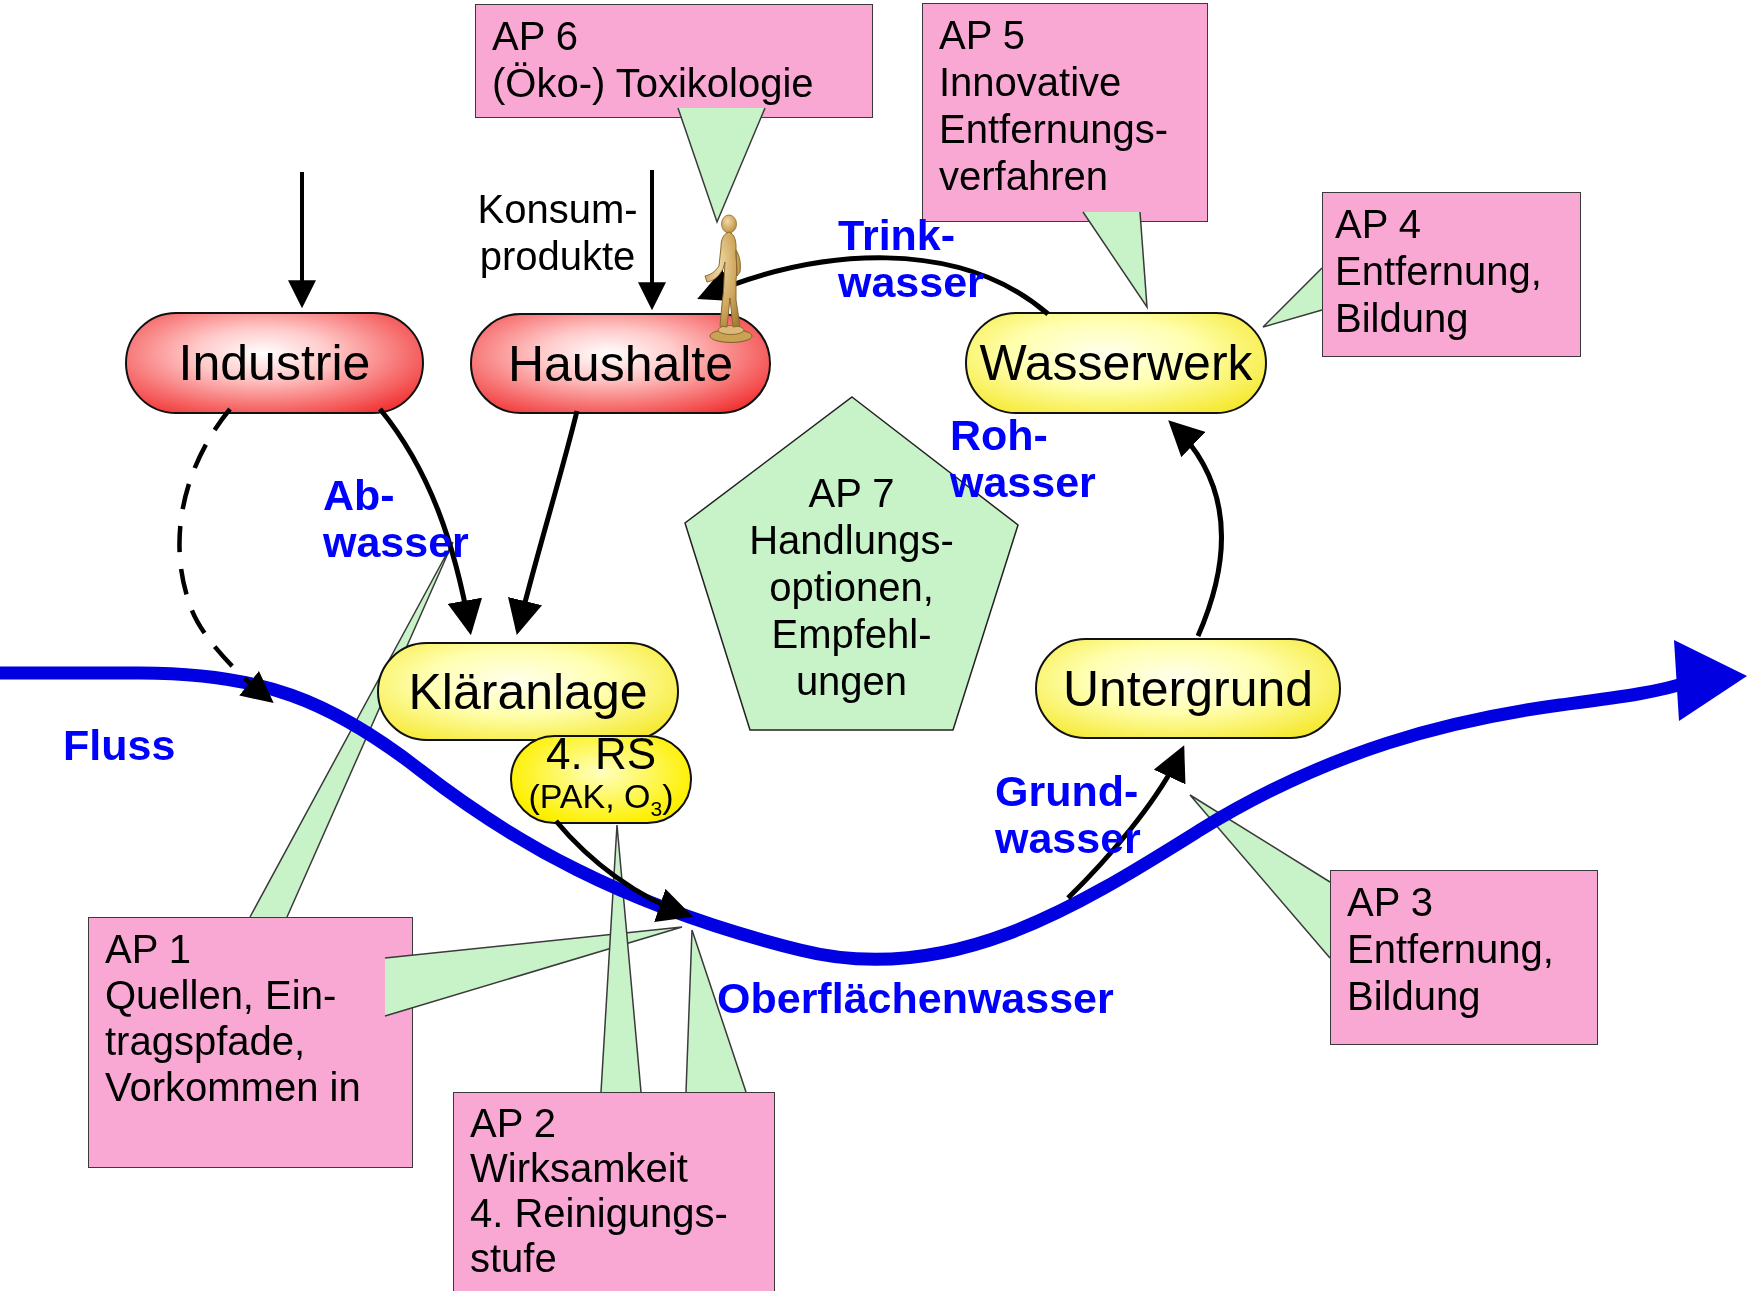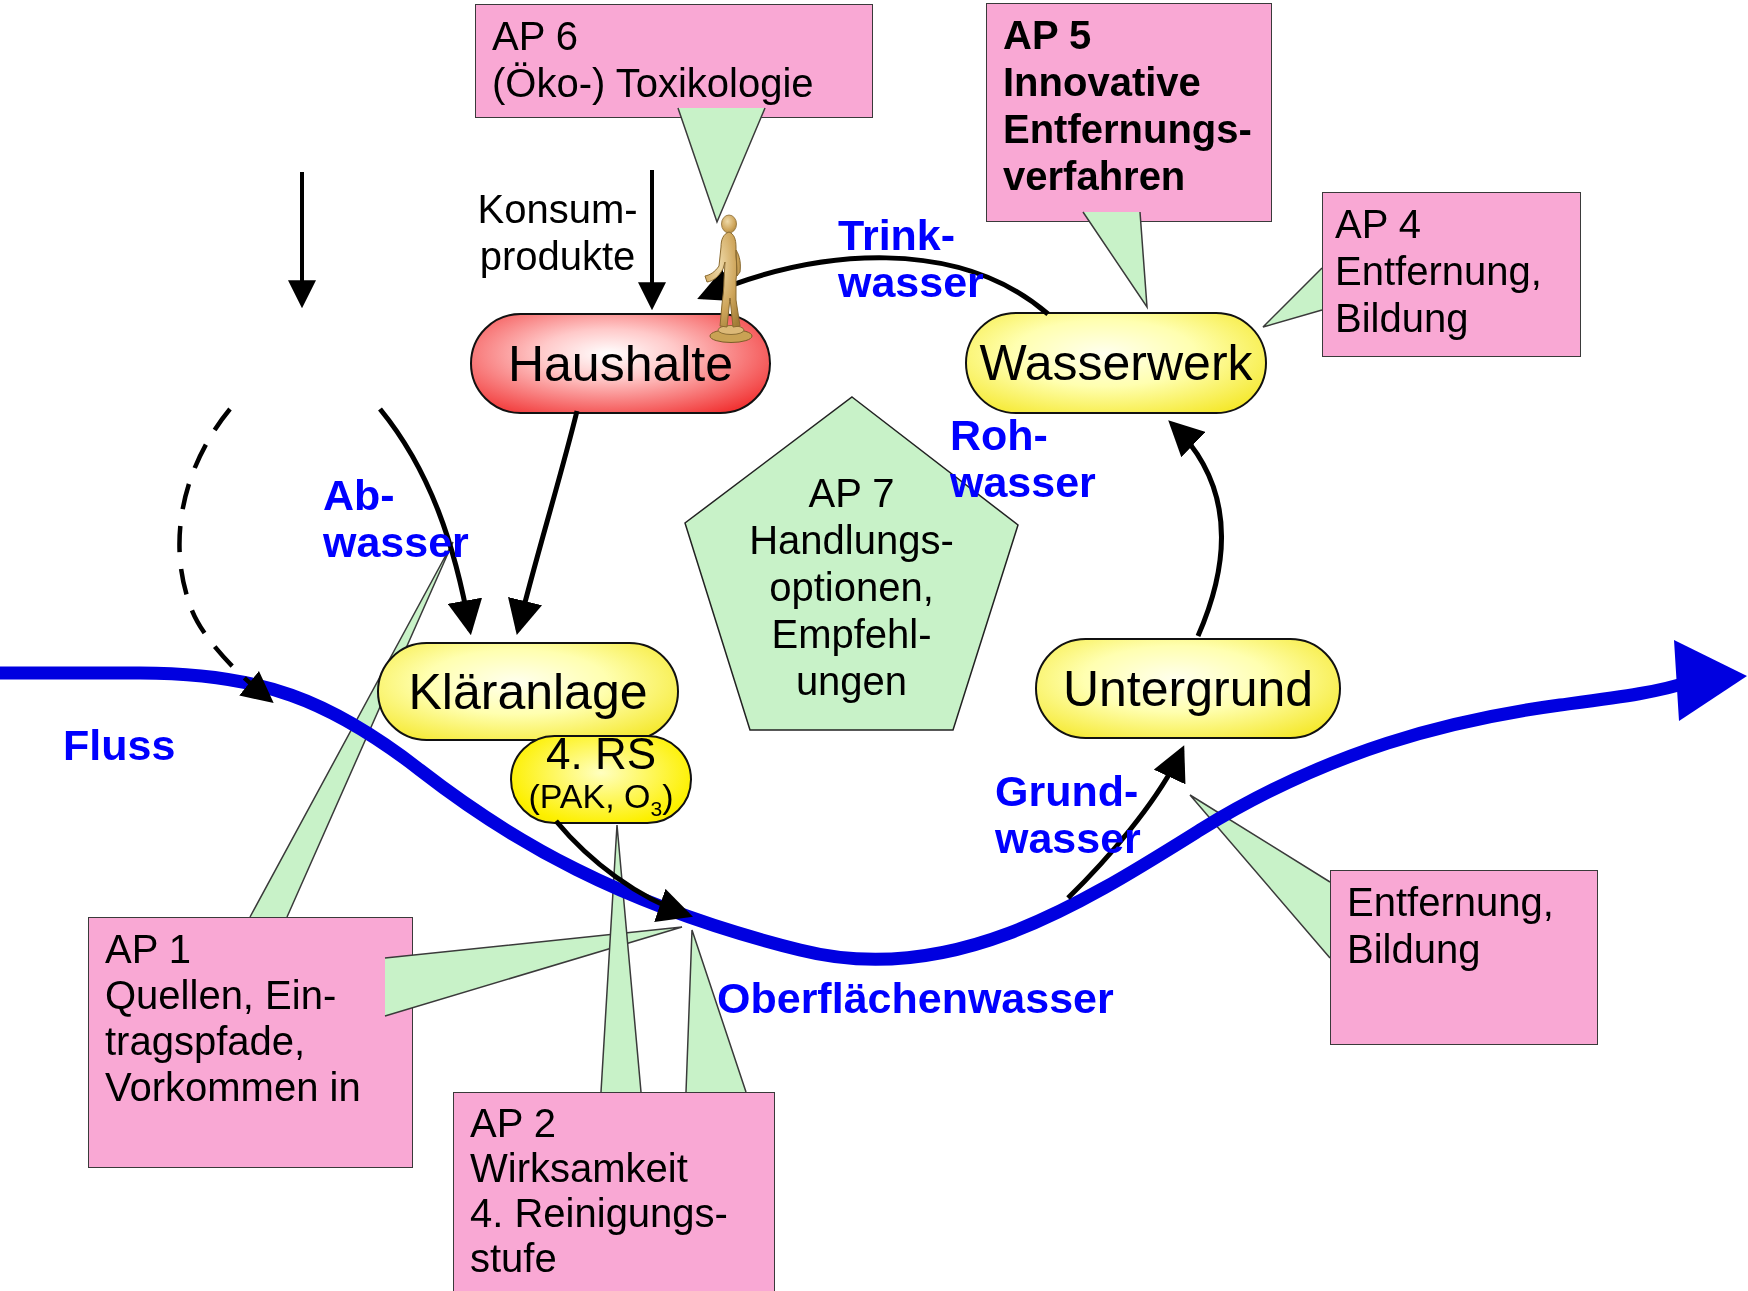--- a/index.html
+++ b/index.html
@@ -45,31 +45,32 @@
   </div>
 
   <div class="callout" style="left:453px;top:1092px;width:294px;height:190px;line-height:45px;">
     <div>AP 2</div>
     <div>Wirksamkeit</div>
     <div>4. Reinigungs-</div>
     <div>stufe</div>
   </div>
 
   <div class="callout" style="left:1330px;top:870px;width:240px;height:165px;">
+    <div>AP 3</div>
     <div>Entfernung,</div>
     <div>Bildung</div>
   </div>
 
   <div class="callout" style="left:1322px;top:192px;width:235px;height:155px;padding-left:12px;">
     <div>AP 4</div>
     <div>Entfernung,</div>
     <div>Bildung</div>
   </div>
 
-  <div class="callout" style="left:986px;top:3px;width:258px;height:209px;font-weight:bold;">
+  <div class="callout" style="left:922px;top:3px;width:258px;height:209px;">
     <div>AP 5</div>
     <div>Innovative</div>
     <div>Entfernungs-</div>
     <div>verfahren</div>
   </div>
 
   <div class="callout" style="left:475px;top:4px;width:370px;height:104px;">
     <div>AP 6</div>
     <div>(Öko-) Toxikologie</div>
   </div>
@@ -81,20 +82,23 @@
     <path d="M678,108 L717,222 L765,108" fill="#c8f2c8" stroke="#3a3a3a" stroke-width="1.5"></path>
     <path d="M1083,212 L1147,307 L1140,212" fill="#c8f2c8" stroke="#3a3a3a" stroke-width="1.5"></path>
     <path d="M1322,268 L1263,327 L1322,310" fill="#c8f2c8" stroke="#3a3a3a" stroke-width="1.5"></path>
     <path d="M1330,882 L1190,795 L1330,958" fill="#c8f2c8" stroke="#3a3a3a" stroke-width="1.5"></path>
     <path d="M250,917 L453,542 L287,917" fill="#c8f2c8" stroke="#3a3a3a" stroke-width="1.5"></path>
     <path d="M385,958 L682,927 L385,1016" fill="#c8f2c8" stroke="#3a3a3a" stroke-width="1.5"></path>
     <path d="M601,1092 L617,825 L641,1092" fill="#c8f2c8" stroke="#3a3a3a" stroke-width="1.5"></path>
     <path d="M686,1092 L692,930 L746,1092" fill="#c8f2c8" stroke="#3a3a3a" stroke-width="1.5"></path>
   </svg>
 
+  <div class="node red" style="left:125px;top:312px;width:295px;height:98px;">
+    <span>Industrie</span>
+  </div>
 
   <div class="node yellow" style="left:965px;top:312px;width:298px;height:98px;">
     <span>Wasserwerk</span>
   </div>
 
   <div class="node red" style="left:470px;top:313px;width:297px;height:97px;">
     <span>Haushalte</span>
   </div>
 
   <div class="node yellow" style="left:377px;top:642px;width:298px;height:95px;">

